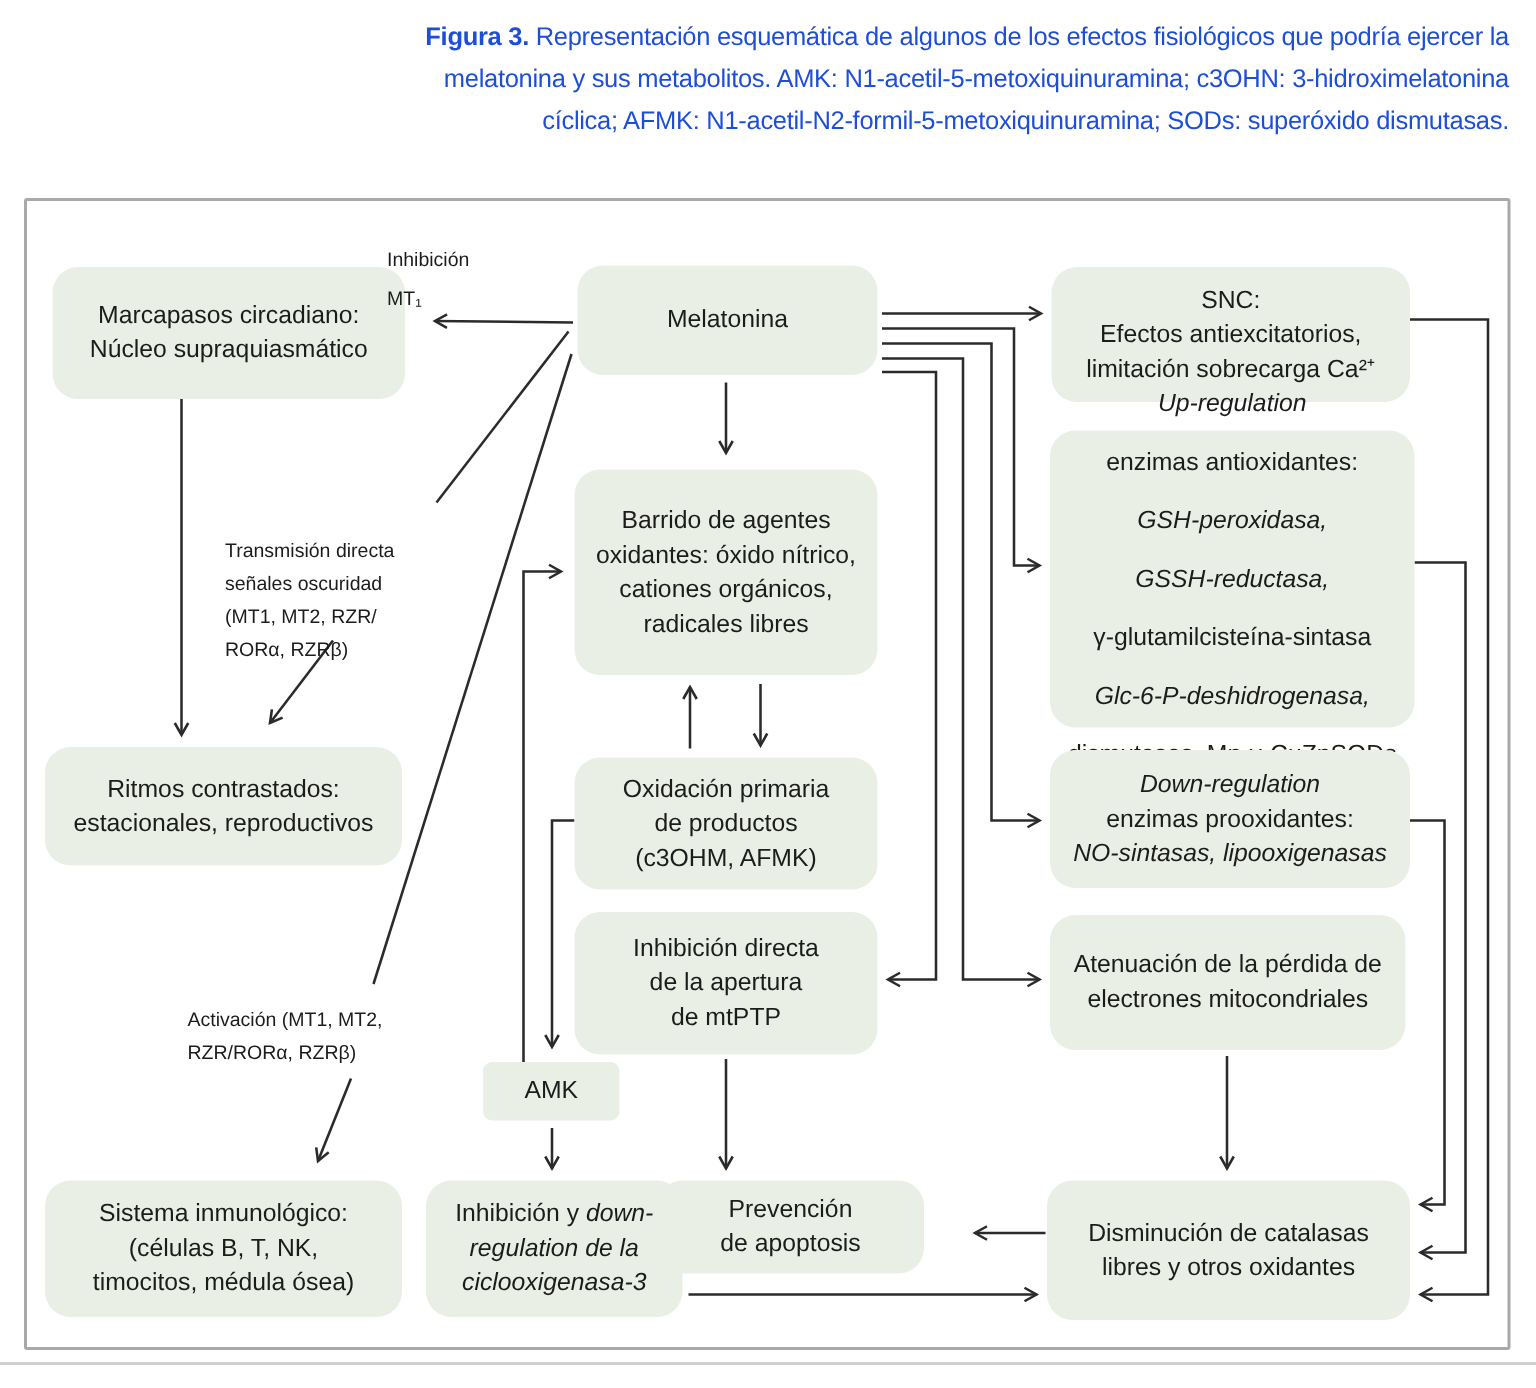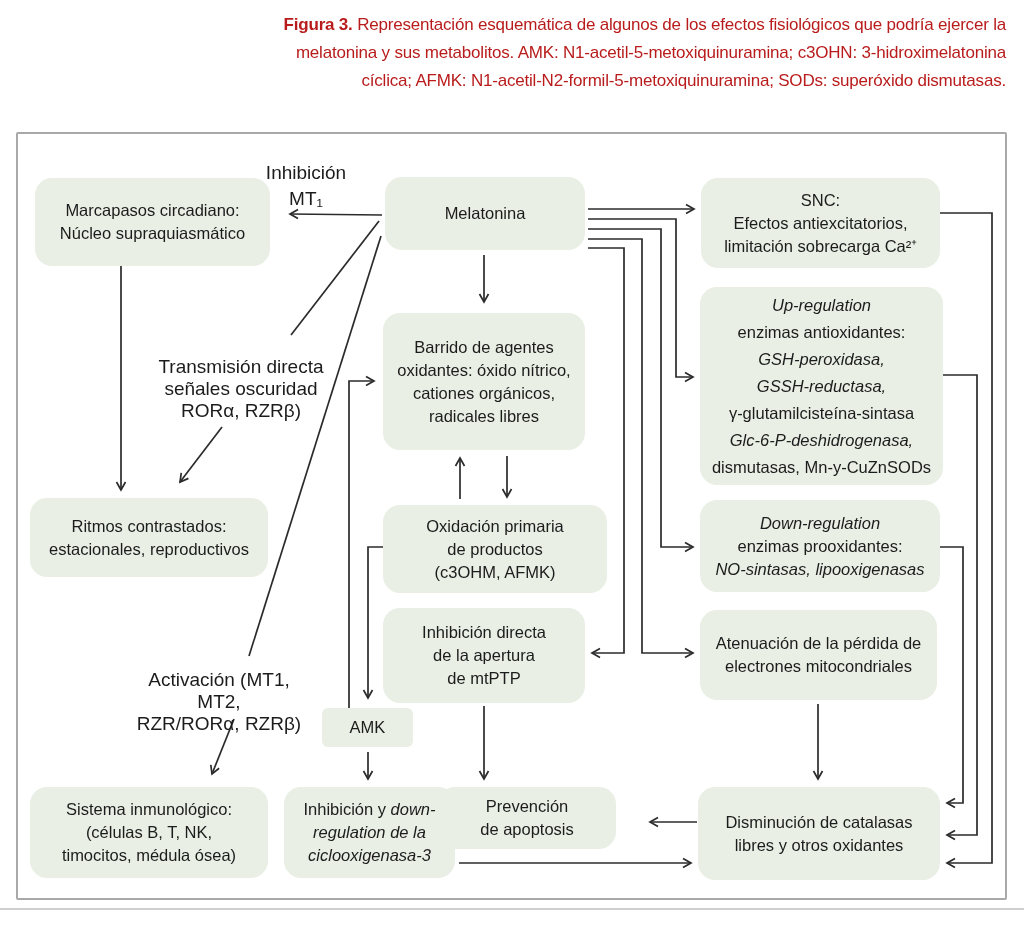--- a/index.html
+++ b/index.html
@@ -2,37 +2,37 @@
 <html><head>
 <meta charset="utf-8">
 <style>
   html,body{margin:0;padding:0;background:#ffffff;}
   .canvas{
     position:relative;width:1024px;height:925px;background:#ffffff;overflow:hidden;
     font-family:"Liberation Sans", sans-serif;color:#1c1c1c;
   }
   
   .caption{position:absolute;left:18px;top:11px;width:988px;text-align:right;
-    font-size:17px;line-height:28px;color:#b91c1c;letter-spacing:-0.2px;}
+    font-size:17px;line-height:28px;color:#1d4ed8;letter-spacing:-0.2px;}
   .caption b{font-weight:bold;}
   
   .frame{position:absolute;left:16px;top:132px;width:991px;height:768px;
     border:2px solid #a9a9a9;border-radius:2px;background:#ffffff;box-sizing:border-box;}
   .bottom-rule{position:absolute;left:0;top:908px;width:1024px;height:2px;background:#cfcfcf;}
   
   svg.wires{position:absolute;left:0;top:0;width:1024px;height:925px;pointer-events:none;}
   svg.wires path{stroke:#2b2b2b;stroke-width:1.7;fill:none;}
   
   .node{position:absolute;background:#e9efe5;border-radius:17px;
     display:flex;flex-direction:column;justify-content:center;align-items:center;
     text-align:center;font-size:16.5px;line-height:23px;box-sizing:border-box;padding:2px 4px;}
-  .node.lh27{line-height:27px;}
+  .node.lh27{line-height:27px;gap:12px;}
   .it{font-style:italic;}
   
-  .flabel{position:absolute;text-align:center;font-size:19px;line-height:22px;color:#1c1c1c;}
+  .flabel{position:absolute;text-align:left;font-size:13px;line-height:22px;color:#1c1c1c;}
   .flabel.inh{line-height:26px;}
 </style>
 </head>
 <body>
 
 <div class="canvas">
 
   <div class="caption">
     <div><b>Figura 3.</b><span> Representación esquemática de algunos de los efectos fisiológicos que podría ejercer la</span></div>
     <div>melatonina y sus metabolitos. AMK: N1-acetil-5-metoxiquinuramina; c3OHN: 3-hidroximelatonina</div>
@@ -104,21 +104,21 @@
     <div>oxidantes: óxido nítrico,</div>
     <div>cationes orgánicos,</div>
     <div>radicales libres</div>
   </div>
 
   <div class="node" style="left:30px;top:498px;width:238px;height:79px">
     <div>Ritmos contrastados:</div>
     <div>estacionales, reproductivos</div>
   </div>
 
-  <div class="node" style="left:383px;top:505px;width:224px;height:88px">
+  <div class="node" style="left:383px;top:505px;width:202px;height:88px">
     <div>Oxidación primaria</div>
     <div>de productos</div>
     <div>(c3OHM, AFMK)</div>
   </div>
 
   <div class="node" style="left:700px;top:500px;width:240px;height:92px">
     <div class="it">Down-regulation</div>
     <div>enzimas prooxidantes:</div>
     <div class="it">NO-sintasas, lipooxigenasas</div>
   </div>
@@ -161,20 +161,21 @@
   </div>
 
   <div class="flabel inh" style="left:258px;top:160px;width:96px">
     <div>Inhibición</div>
     <div>MT₁</div>
   </div>
 
   <div class="flabel" style="left:150px;top:356px;width:182px">
     <div>Transmisión directa</div>
     <div>señales oscuridad</div>
+    <div>(MT1, MT2, RZR/</div>
     <div>RORα, RZRβ)</div>
   </div>
 
   <div class="flabel" style="left:125px;top:669px;width:188px">
     <div>Activación (MT1, MT2,</div>
     <div>RZR/RORα, RZRβ)</div>
   </div>
 
 </div>
 

